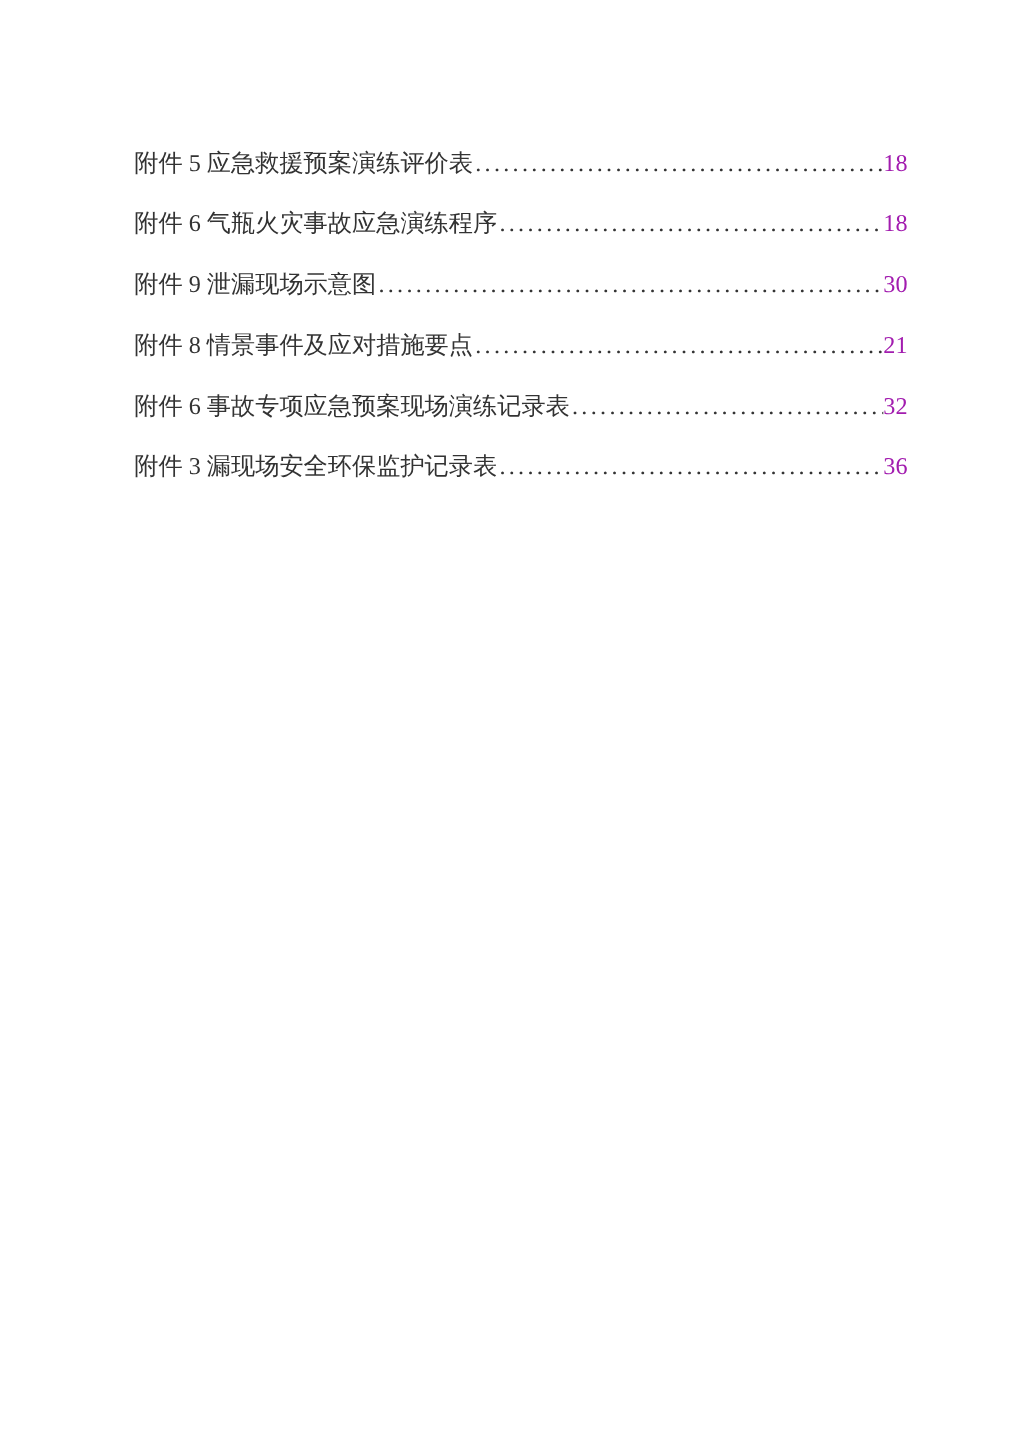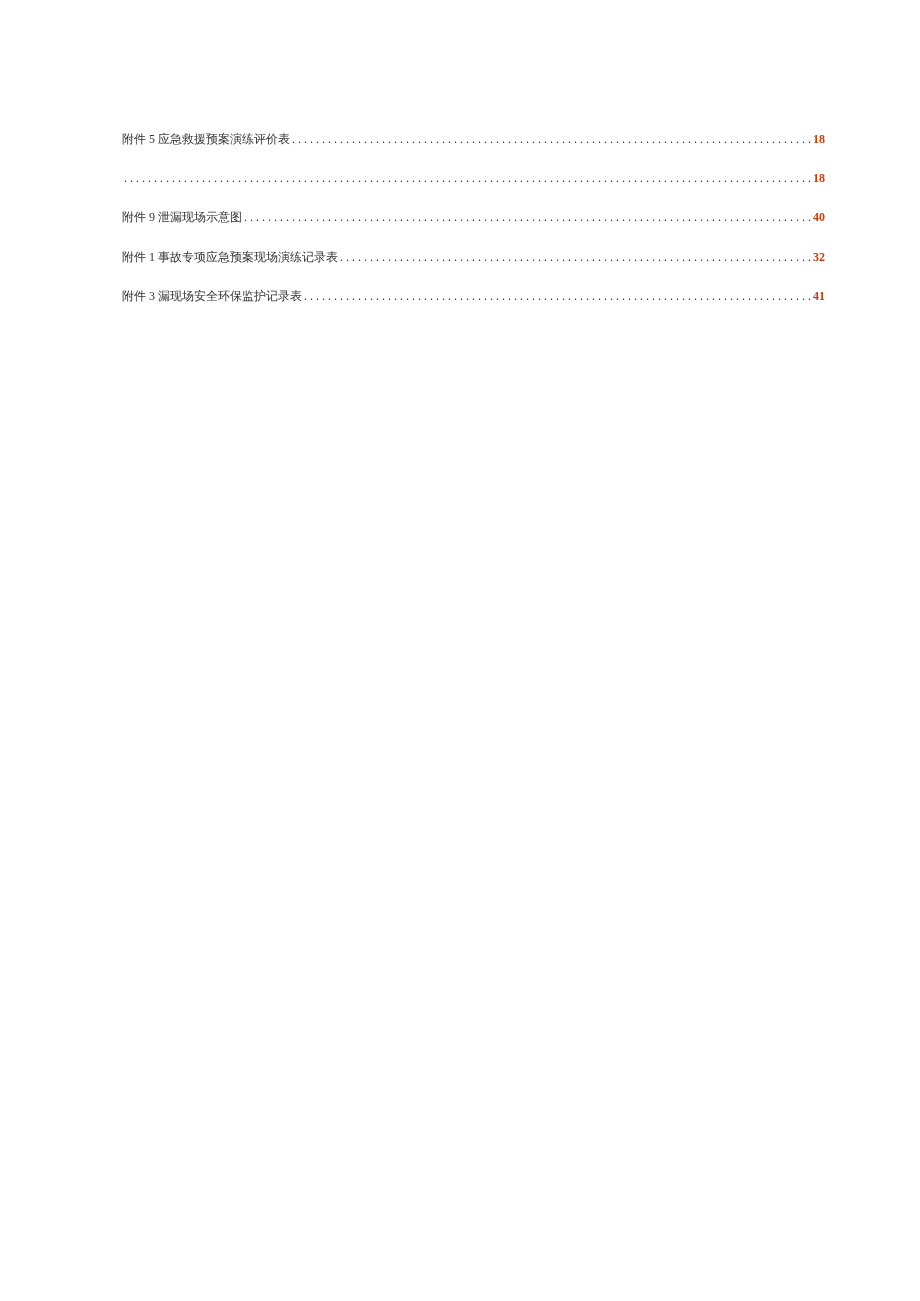--- a/index.html
+++ b/index.html
@@ -14,21 +14,21 @@
       font-family: "SimSun", "宋体", serif;
       position: relative;
     }
     .page-content {
       padding: 130px 95px 0 122px;
     }
     .toc-entry {
       display: flex;
       align-items: baseline;
       margin-bottom: 20px;
-      font-size: 12px;
+      font-size: 22px;
       color: #333333;
       line-height: 1.6;
     }
     .toc-title {
       white-space: nowrap;
       flex-shrink: 0;
     }
     .toc-dots {
       flex: 1;
       overflow: hidden;
@@ -36,45 +36,50 @@
       letter-spacing: 3px;
       padding: 0 2px;
       color: #333333;
     }
     .toc-dots::before {
       content: "..........................................................................................................................";
     }
     .toc-page {
       white-space: nowrap;
       flex-shrink: 0;
-      color: #c2410c;
-      font-weight: bold;
+      color: #a21caf;
     }
   </style>
 </head>
 <body>
 
 <div class="page-content">
   <div class="toc-entry">
     <span class="toc-title">附件 5 应急救援预案演练评价表</span>
     <span class="toc-dots"></span>
     <span class="toc-page">18</span>
   </div>
   <div class="toc-entry">
+    <span class="toc-title">附件 6 气瓶火灾事故应急演练程序</span>
     <span class="toc-dots"></span>
     <span class="toc-page">18</span>
   </div>
   <div class="toc-entry">
     <span class="toc-title">附件 9 泄漏现场示意图</span>
     <span class="toc-dots"></span>
-    <span class="toc-page">40</span>
+    <span class="toc-page">30</span>
   </div>
   <div class="toc-entry">
-    <span class="toc-title">附件 1 事故专项应急预案现场演练记录表</span>
+    <span class="toc-title">附件 8 情景事件及应对措施要点</span>
+    <span class="toc-dots"></span>
+    <span class="toc-page">21</span>
+  </div>
+  <div class="toc-entry">
+    <span class="toc-title">附件 6 事故专项应急预案现场演练记录表</span>
     <span class="toc-dots"></span>
     <span class="toc-page">32</span>
   </div>
   <div class="toc-entry">
     <span class="toc-title">附件 3 漏现场安全环保监护记录表</span>
     <span class="toc-dots"></span>
-    <span class="toc-page">41</span>
+    <span class="toc-page">36</span>
   </div>
 </div>
 
 </body></html>

